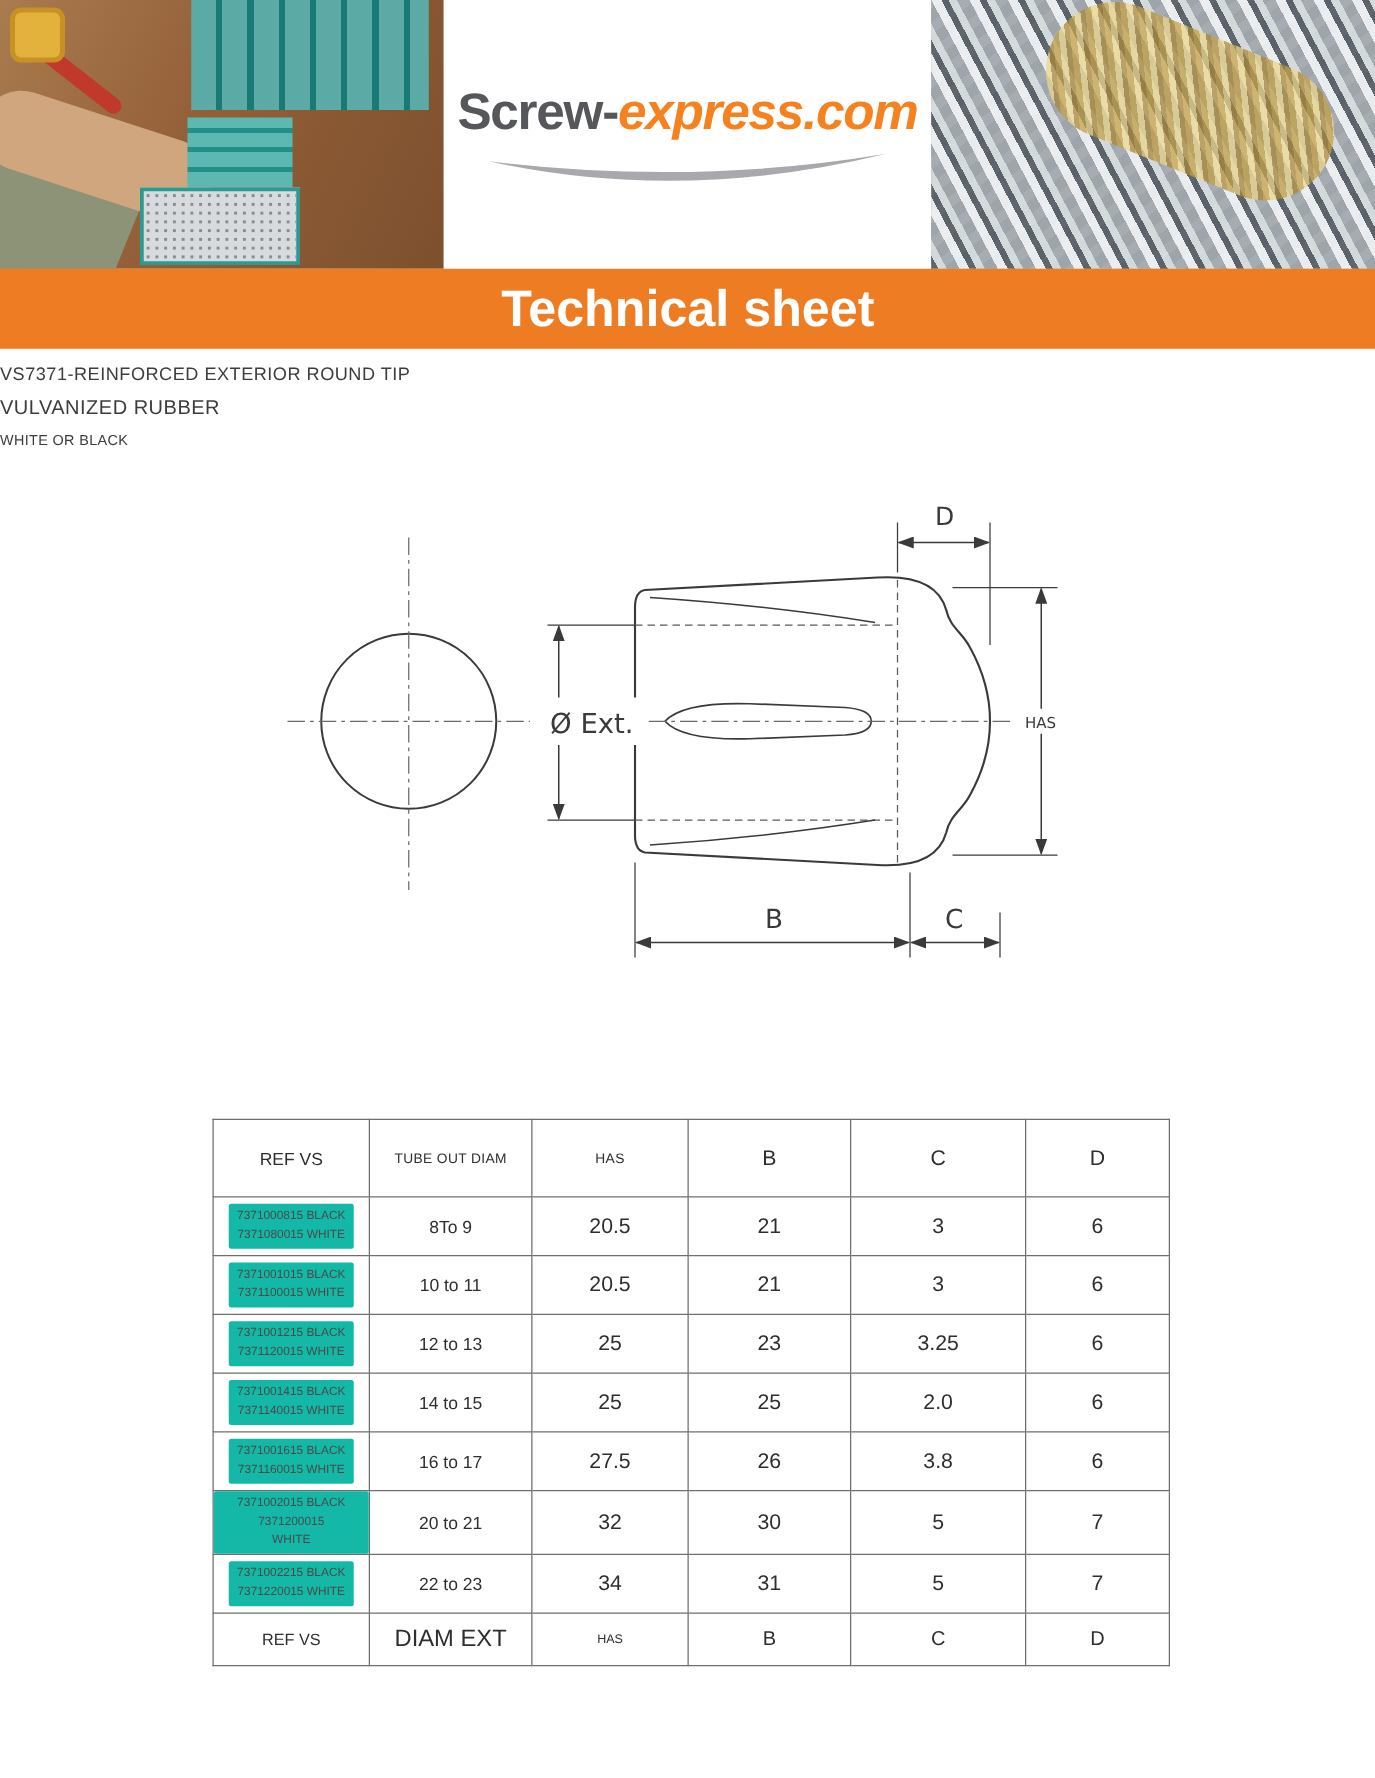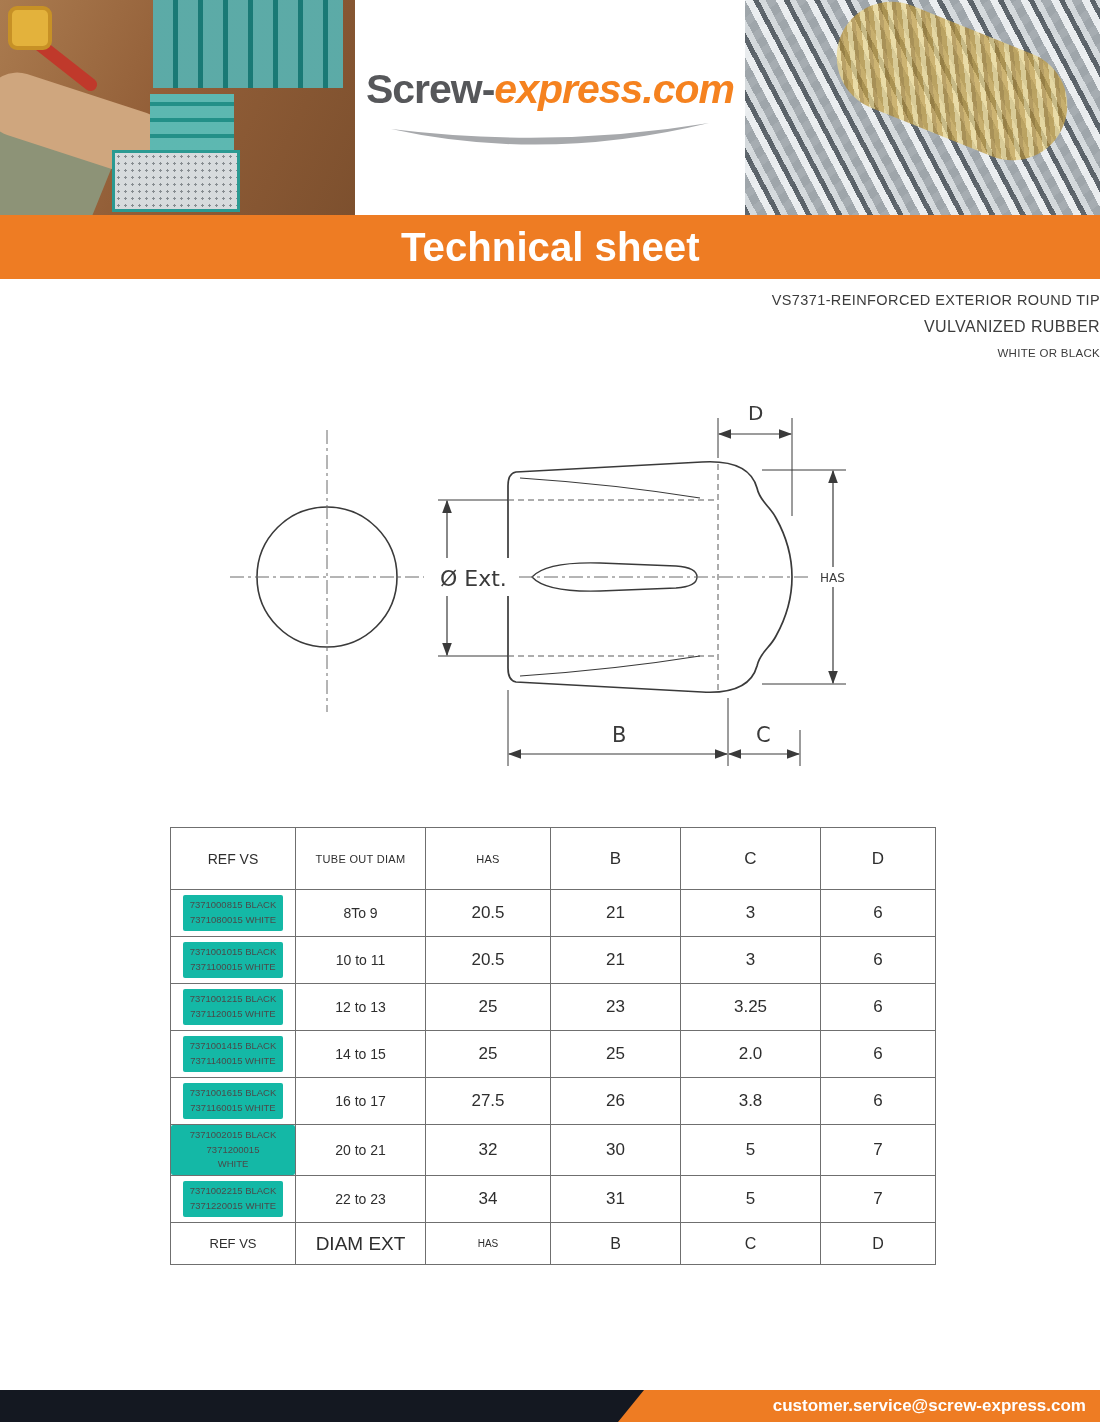--- a/index.html
+++ b/index.html
@@ -32,31 +32,31 @@
   .logo-dark { font-size:41px; font-weight:bold; color:#56575a; letter-spacing:-1px; }
   .logo-orange { font-size:41px; font-weight:bold; font-style:italic; color:#f5821f; letter-spacing:-1px; }
   .swoosh { margin-top:6px; }
 
   
   .banner { position:absolute; top:215px; left:0; width:1100px; height:64px; background:#ee7c23;
     display:flex; align-items:center; justify-content:center; }
   .banner-text { font-size:41px; font-weight:bold; color:#ffffff; transform:scaleX(.98); }
 
   
-  .ptitle { position:absolute; left:0; width:1100px; text-align:right; color:#3c3c3c; }
+  .ptitle { position:absolute; left:0; width:1100px; text-align:left; color:#3c3c3c; }
   .ptitle1 { top:292px; font-size:14.5px; letter-spacing:.4px; }
   .ptitle2 { top:318px; font-size:16px; letter-spacing:.4px; }
   .ptitle3 { top:347px; font-size:11.5px; letter-spacing:.3px; }
 
   
   .drawing { position:absolute; top:400px; left:0; }
   .drawing text { font-family:"DejaVu Sans", sans-serif; fill:#3a3a3a; }
 
   
-  .spec-table { position:absolute; top:827px; left:170px; border-collapse:collapse; }
+  .spec-table { position:absolute; top:895px; left:170px; border-collapse:collapse; }
   .spec-table td { border:1px solid #6f6f6f; text-align:center; vertical-align:middle; color:#2e2e2e; }
   tr.hdr td { height:62px; }
   tr.row td { height:47px; }
   tr.ftr td { height:42px; }
   .h-ref { font-size:14px; }
   .h-tube, .h-has { font-size:11px; letter-spacing:.3px; }
   .h-big { font-size:17px; }
   .refchip { display:inline-block; background:#14b8a6; padding:3px 7px; font-size:9.5px; color:#4a4a4a; line-height:1.55; border-radius:2px; }
   .c-tube { font-size:14px; }
   .c-num { font-size:17px; }
@@ -261,18 +261,14 @@
         <td class="f-ref">REF VS</td>
         <td class="f-diam">DIAM EXT</td>
         <td class="f-has">HAS</td>
         <td class="f-big">B</td>
         <td class="f-big">C</td>
         <td class="f-big">D</td>
       </tr>
     </tbody>
   </table>
 
-  <div class="bottom-bar">
-    <div class="bar-orange"></div>
-    <span class="bar-email">customer.service@screw-express.com</span>
-  </div>
 
 </div>
 
 </body></html>

